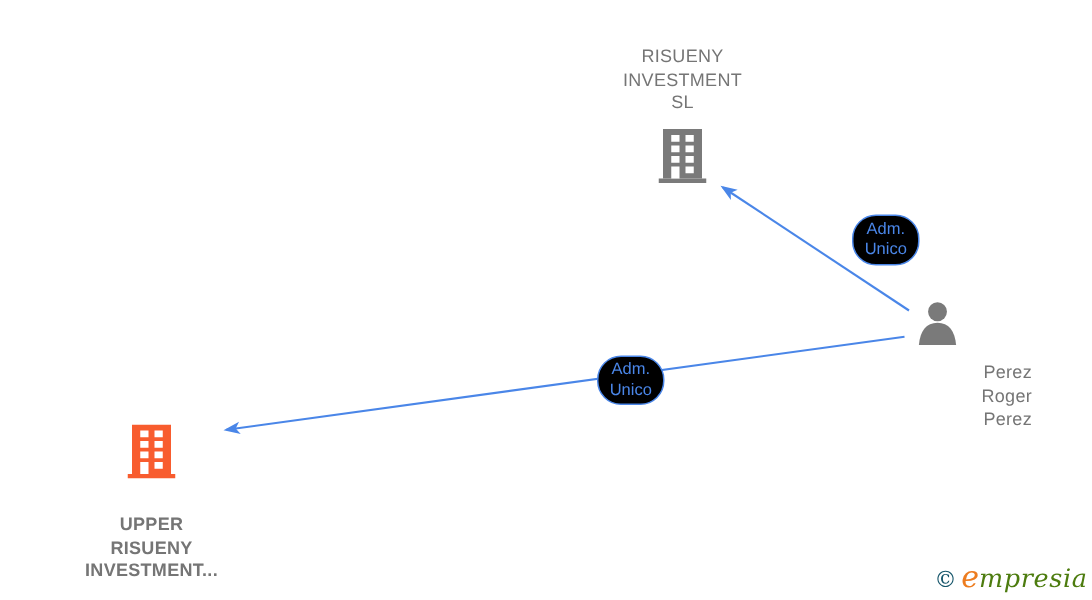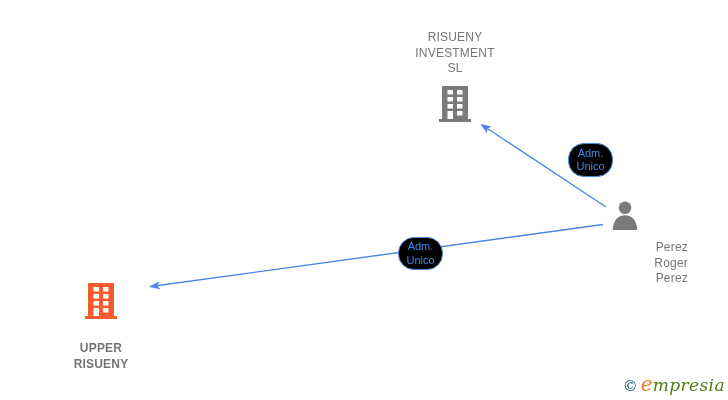--- a/index.html
+++ b/index.html
@@ -100,20 +100,21 @@
         <rect x="18" y="11" width="5.5" height="4.5" fill="#fff"></rect>
         <rect x="8.5" y="18" width="5.5" height="4.5" fill="#fff"></rect>
         <rect x="18" y="18" width="5.5" height="4.5" fill="#fff"></rect>
         <rect x="8.5" y="25" width="5.5" height="8" fill="#fff"></rect>
         <rect x="18" y="25" width="5.5" height="4.5" fill="#fff"></rect>
       </svg>
     </span>
     <div class="node-label center">
       <div>UPPER</div>
       <div>RISUENY</div>
+      <div>INVESTMENT...</div>
     </div>
   </div>
 
   <div class="rel-box rel-box-1">
     <div>Adm.</div>
     <div>Unico</div>
   </div>
   <div class="rel-box rel-box-2">
     <div>Adm.</div>
     <div>Unico</div>

